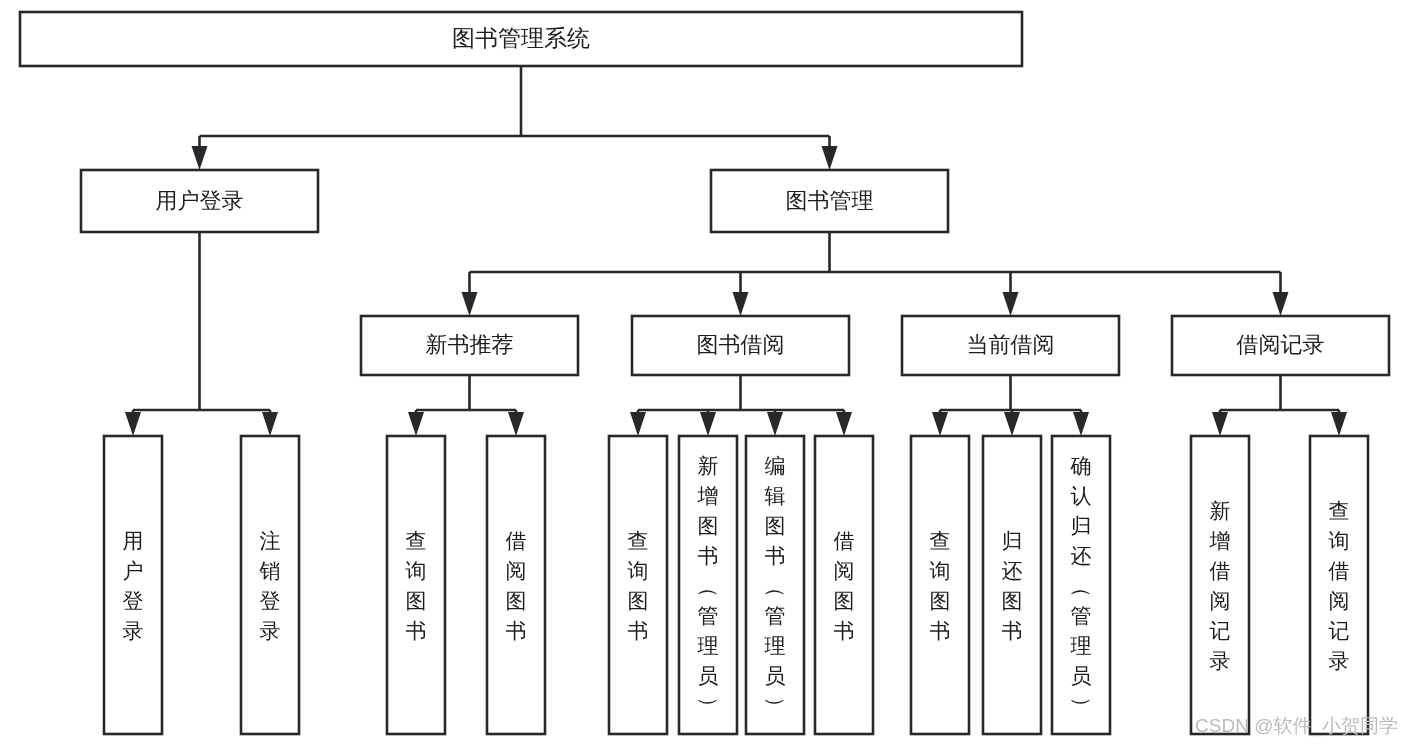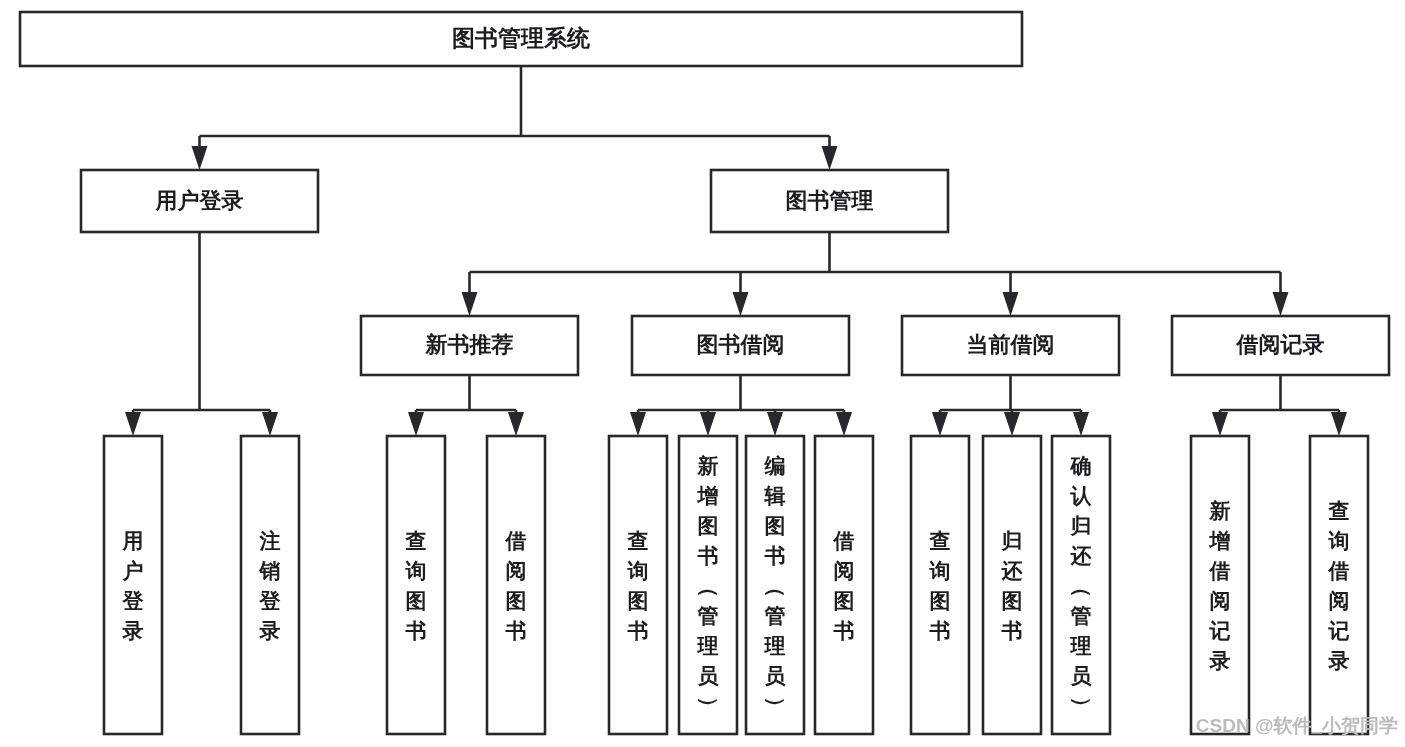--- a/index.html
+++ b/index.html
@@ -9,21 +9,20 @@
   }
   body {
     font-family: "Liberation Sans", "DejaVu Sans", sans-serif;
   }
   #diagram-root {
     position: relative;
     width: 1405px;
     height: 747px;
     background: #ffffff;
     overflow: hidden;
-    font-weight: bold;
   }
   svg.diagram-canvas {
     position: absolute;
     left: 0;
     top: 0;
     width: 1405px;
     height: 747px;
     display: block;
   }
   .node-box {

